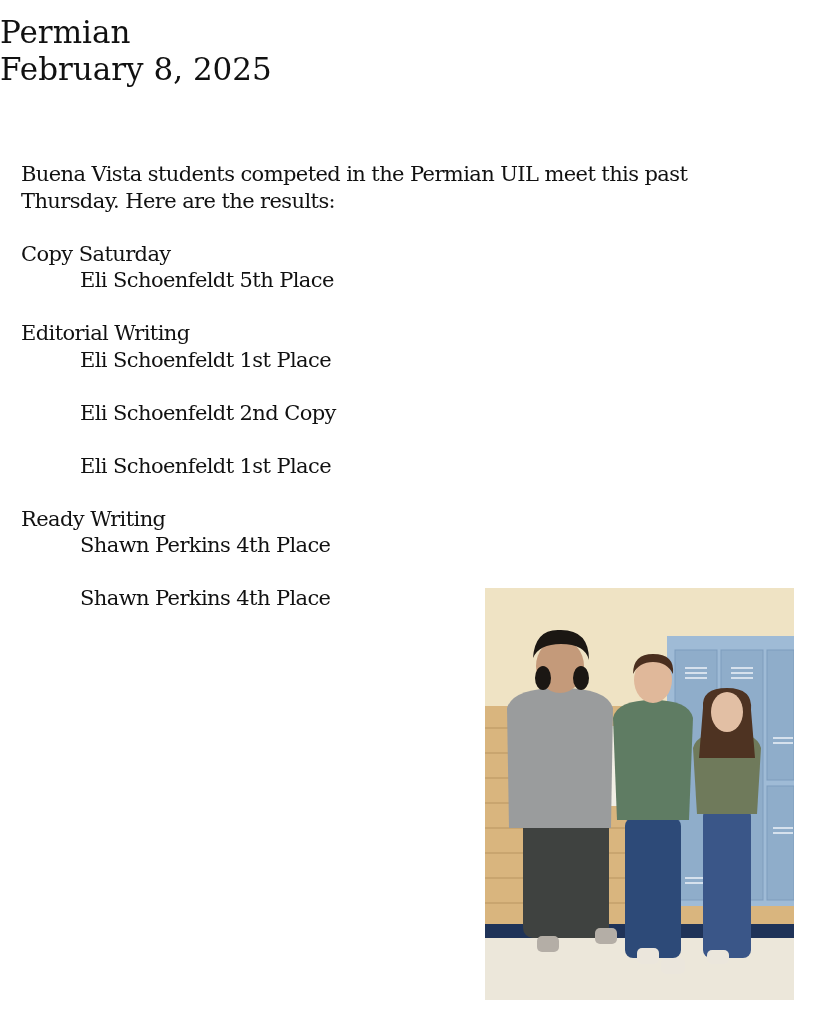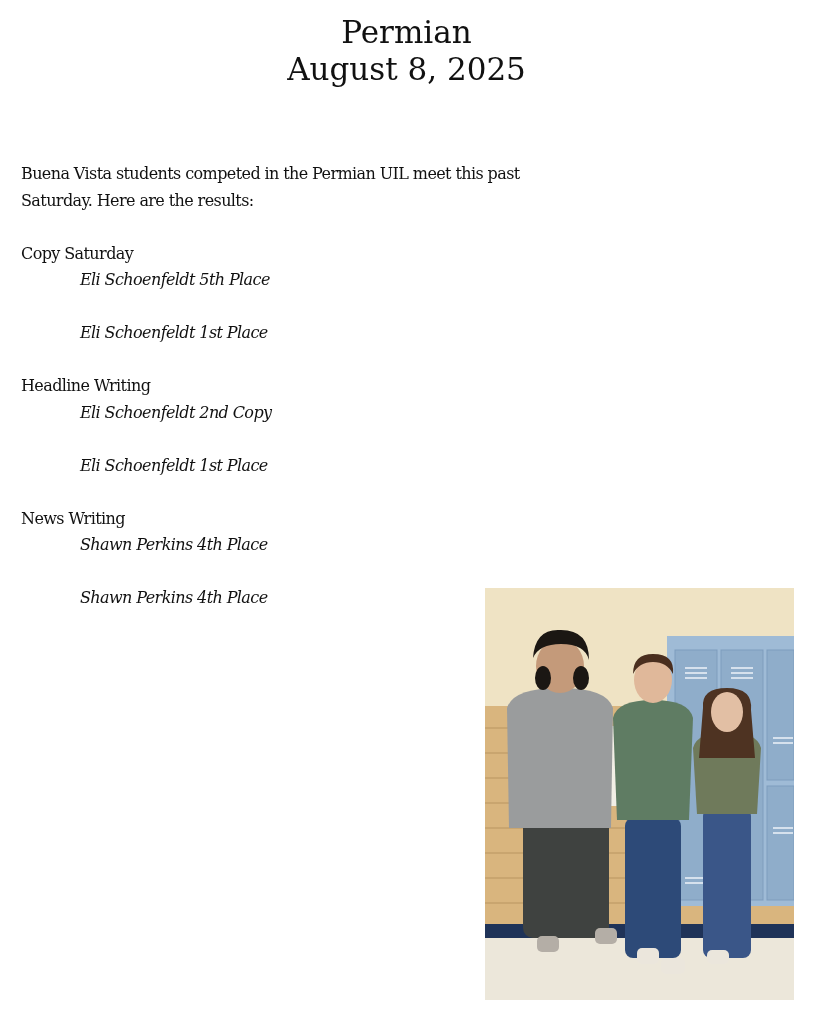--- a/index.html
+++ b/index.html
@@ -1,65 +1,65 @@
 <!DOCTYPE html>
 <html><head>
 <meta charset="utf-8">
 <style>
   html, body { margin: 0; padding: 0; background: #ffffff; }
   body { width: 813px; height: 1024px; position: relative; overflow: hidden;
          font-family: "DejaVu Serif", "Liberation Serif", serif; color: #111; }
-  .title { position: absolute; left: 0; width: 813px; text-align: center;
+  .title { position: absolute; left: 0; width: 813px; text-align: left;
            font-size: 31px; line-height: 37px; top: 14px; }
   .title div { height: 37px; }
-  .body { position: absolute; left: 21px; top: 161px; font-size: 16px; line-height: 26.5px;
+  .body { position: absolute; left: 21px; top: 161px; font-size: 21px; line-height: 26.5px;
           letter-spacing: -0.6px; }
   .line { height: 26.5px; white-space: pre; }
-  .indent { padding-left: 59px; font-style: italic; }
+  .indent { padding-left: 59px; }
   .gap { height: 26.5px; }
   .photo { position: absolute; left: 485px; top: 588px; width: 309px; height: 412px; overflow: hidden; }
   .photo svg { display: block; }
 </style>
 </head>
 <body>
 
 <div class="title">
   <div>Permian</div>
-  <div>August 8, 2025</div>
+  <div>February 8, 2025</div>
 </div>
 
 <div class="body">
   <div class="line">Buena Vista students competed in the Permian UIL meet this past</div>
-  <div class="line">Saturday. Here are the results:</div>
+  <div class="line">Thursday. Here are the results:</div>
   <div class="gap"></div>
 
   <div>
     <div class="line">Copy Saturday</div>
     <div class="line indent">Eli Schoenfeldt 5th Place</div>
   </div>
   <div class="gap"></div>
 
   <div>
+    <div class="line">Editorial Writing</div>
     <div class="line indent">Eli Schoenfeldt 1st Place</div>
   </div>
   <div class="gap"></div>
 
   <div>
-    <div class="line">Headline Writing</div>
     <div class="line indent">Eli Schoenfeldt 2nd Copy</div>
   </div>
   <div class="gap"></div>
 
   <div>
     <div class="line indent">Eli Schoenfeldt 1st Place</div>
   </div>
   <div class="gap"></div>
 
   <div>
-    <div class="line">News Writing</div>
+    <div class="line">Ready Writing</div>
     <div class="line indent">Shawn Perkins 4th Place</div>
   </div>
   <div class="gap"></div>
 
   <div>
     <div class="line indent">Shawn Perkins 4th Place</div>
   </div>
   <div class="gap"></div>
 
 </div>

